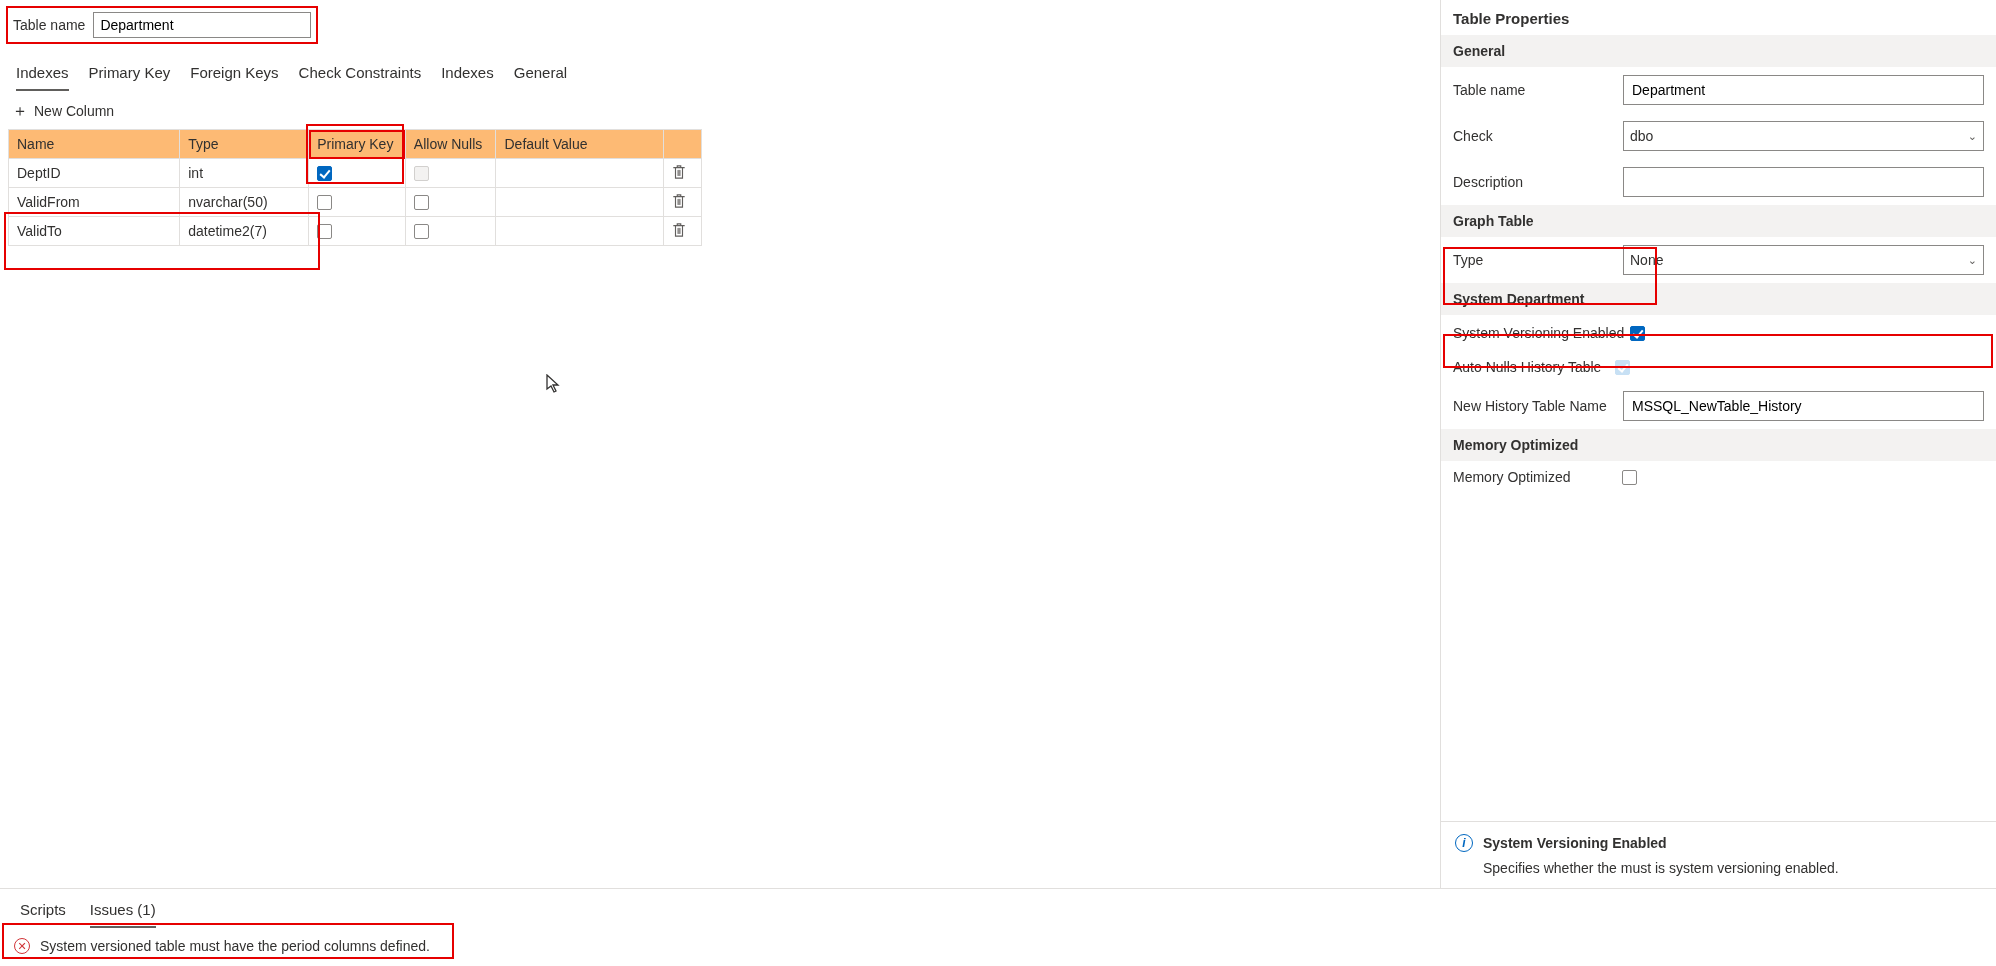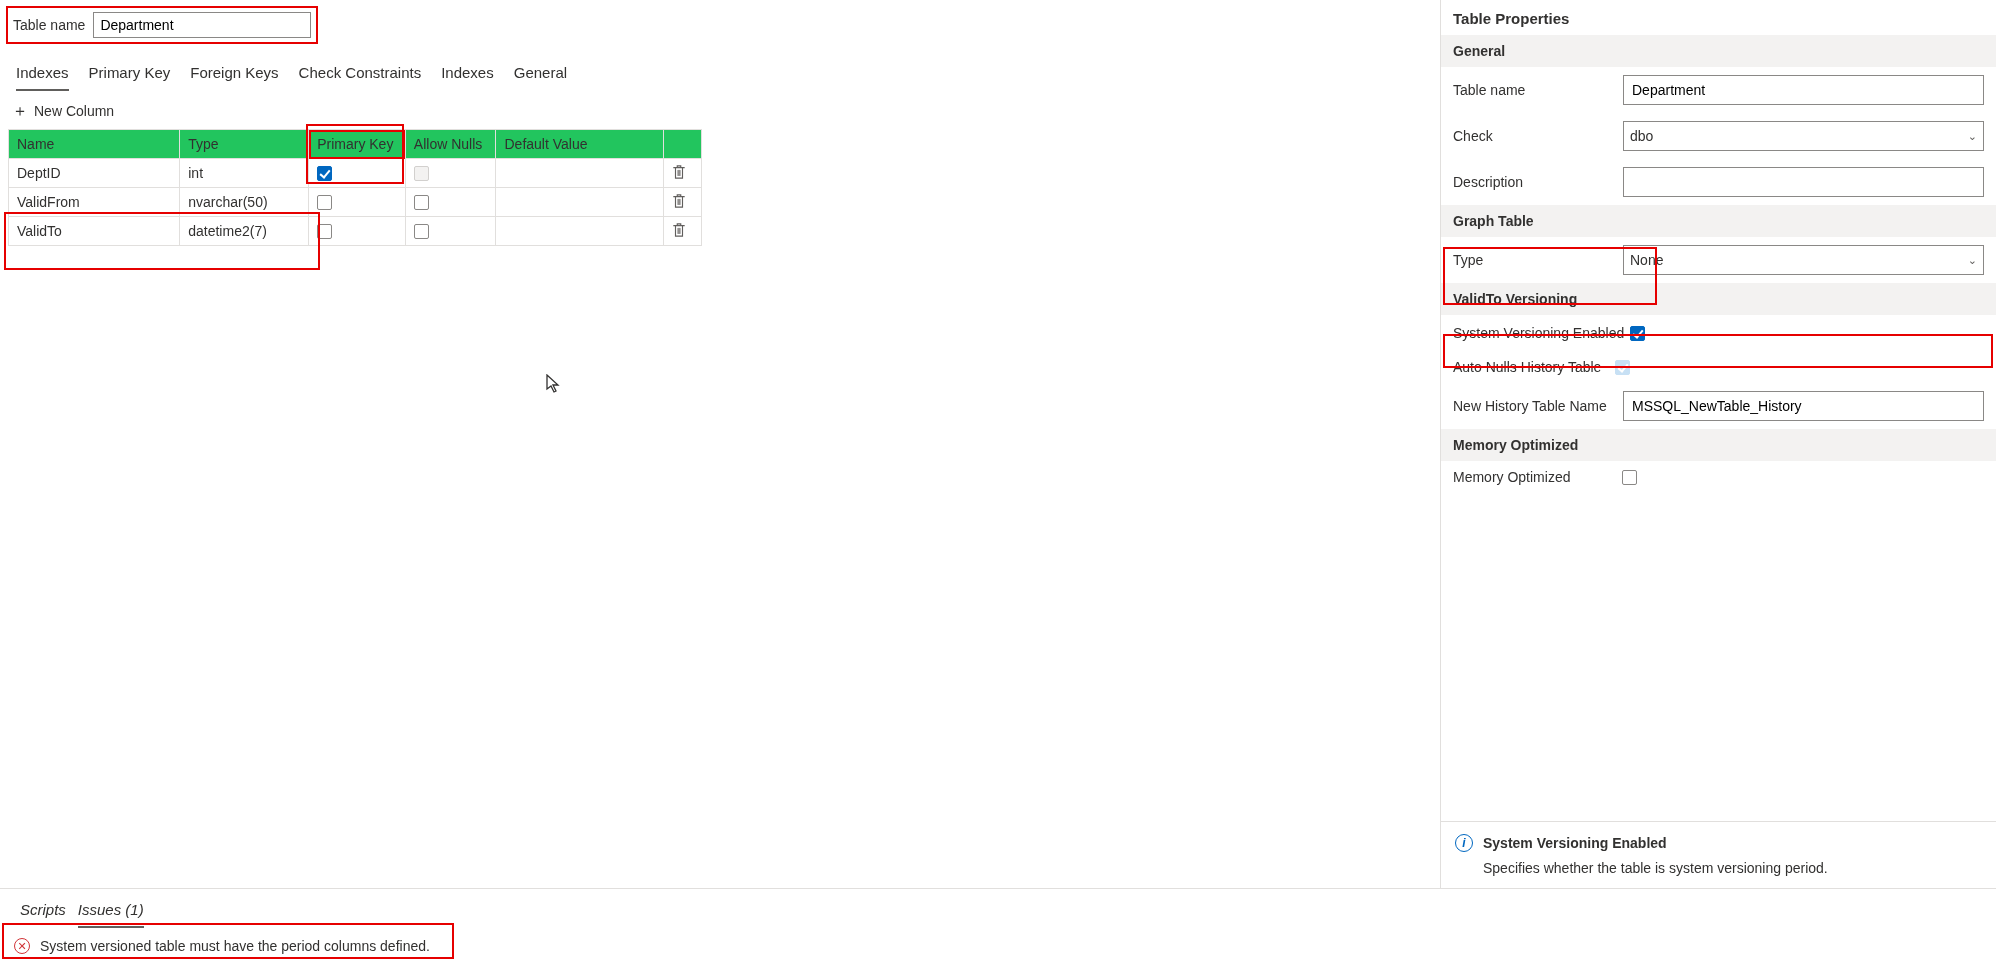--- a/index.html
+++ b/index.html
@@ -74,21 +74,21 @@
       margin-left: 2px;
     }
     table.columns-grid th, table.columns-grid td {
       border: 1px solid #e1dfdd;
       text-align: left;
       font-size: 14px;
       font-weight: normal;
       height: 29px;
     }
     table.columns-grid th {
-      background: #22c55e;
+      background: #fdba74;
       padding: 6px 8px;
     }
     table.columns-grid td { padding: 4px 8px; }
     .col-name { width: 170px; }
     .col-type { width: 128px; }
     .col-pk   { width: 96px; }
     .col-null { width: 90px; }
     .col-def  { width: 166px; }
     .col-del  { width: 38px; text-align:center;}
     .col-pk, .col-null, .col-del { text-align: center; }
@@ -190,21 +190,21 @@
     .info-icon {
       width:18px; height:18px; border:1.5px solid #0067c0; border-radius:50%;
       display:inline-flex; align-items:center; justify-content:center;
       color:#0067c0; font-size:12px; font-weight:bold; font-style: italic;
     }
     .info-body { padding-left: 28px; font-size:14px;}
     .bottom-panel {
       border-top: 1px solid #e1dfdd;
     }
     .bottom-tabs {
-      display:flex; gap:12px; padding: 8px 20px 0 20px; font-style: italic;
+      display:flex; gap:24px; padding: 8px 20px 0 20px;
     }
     .bottom-tab { padding: 4px 0 8px 0; font-size:15px; cursor:pointer;}
     .bottom-tab.active { border-bottom: 2px solid #605e5c;}
     .issue-row {
       display:flex; align-items:center; gap:10px;
       padding: 10px 14px 12px 14px;
     }
     .error-icon {
       width:16px; height:16px; border:1.5px solid #d13438; border-radius:50%;
       display:inline-flex; align-items:center; justify-content:center;
@@ -316,21 +316,21 @@
 
     <div class="section-header">Graph Table</div>
     <div class="prop-row">
       <div class="prop-label">Type</div>
       <div class="prop-select">
         <span>None</span>
         <span class="chevron">⌄</span>
       </div>
     </div>
 
-    <div class="section-header">ValidTo Versioning</div>
+    <div class="section-header">System Department</div>
     <div class="prop-row" style="gap:6px; padding-top:10px; padding-bottom:10px;">
       <div class="prop-label" style="width:auto;">System Versioning Enabled</div>
       <input type="checkbox" class="chk" checked="" style="">
     </div>
     <div class="prop-row" style="gap:14px;">
       <div class="prop-label" style="width:auto;">Auto Nulls History Table</div>
       <input type="checkbox" class="chk" checked="" disabled="" style="">
     </div>
     <div class="prop-row">
       <div class="prop-label">New History Table Name</div>
@@ -343,21 +343,21 @@
       <input type="checkbox" class="chk" style="">
     </div>
 
     <div style="flex:1"></div>
 
     <div class="info-panel">
       <div class="info-title-row">
         <span class="info-icon">i</span>
         <span>System Versioning Enabled</span>
       </div>
-      <div class="info-body">Specifies whether the table is system versioning period.</div>
+      <div class="info-body">Specifies whether the must is system versioning enabled.</div>
     </div>
 
     <div class="red-sv-box" style="top:247px; left:2px; width:214px; height:58px;"></div>
 
     <div class="red-sv-box" style="top:334px; left:2px; width:550px; height:34px;"></div>
   </div>
 </div>
 
 <div class="bottom-panel" style="position:relative;">
   <div class="bottom-tabs">

